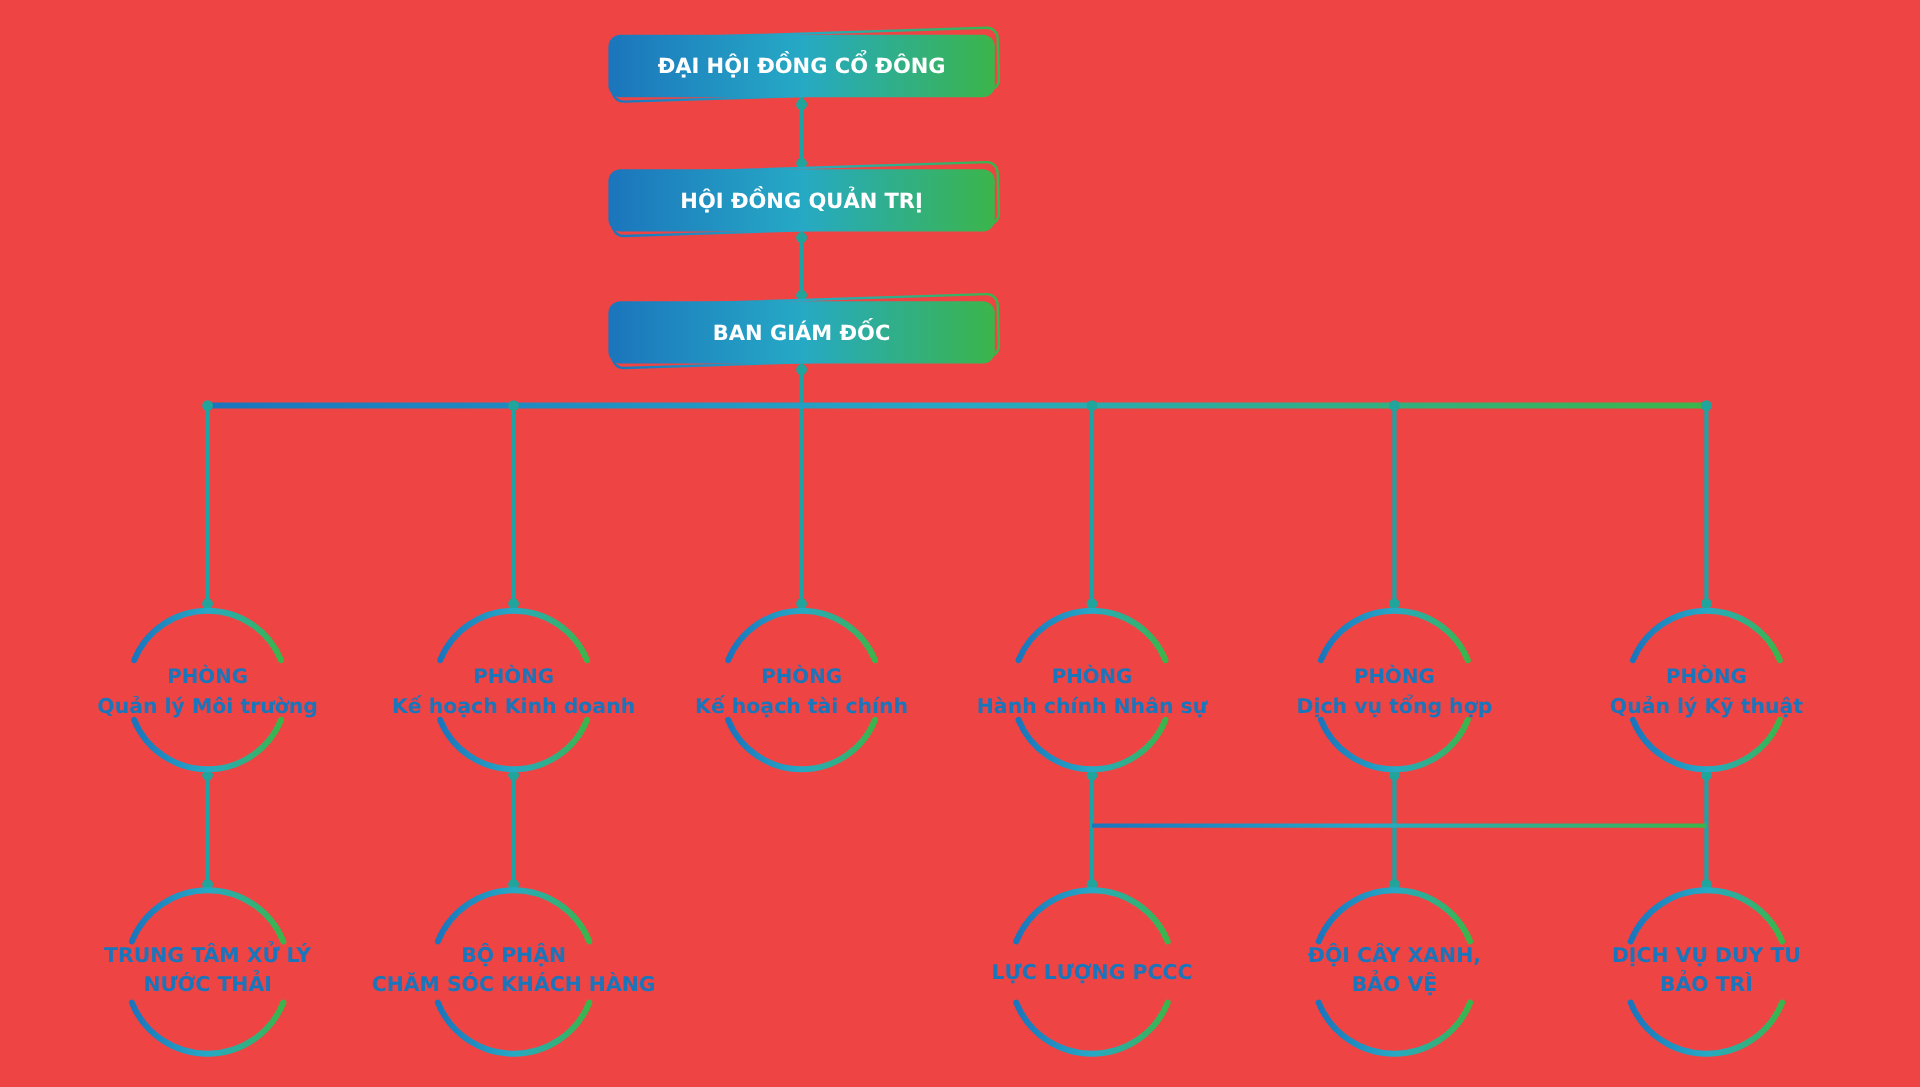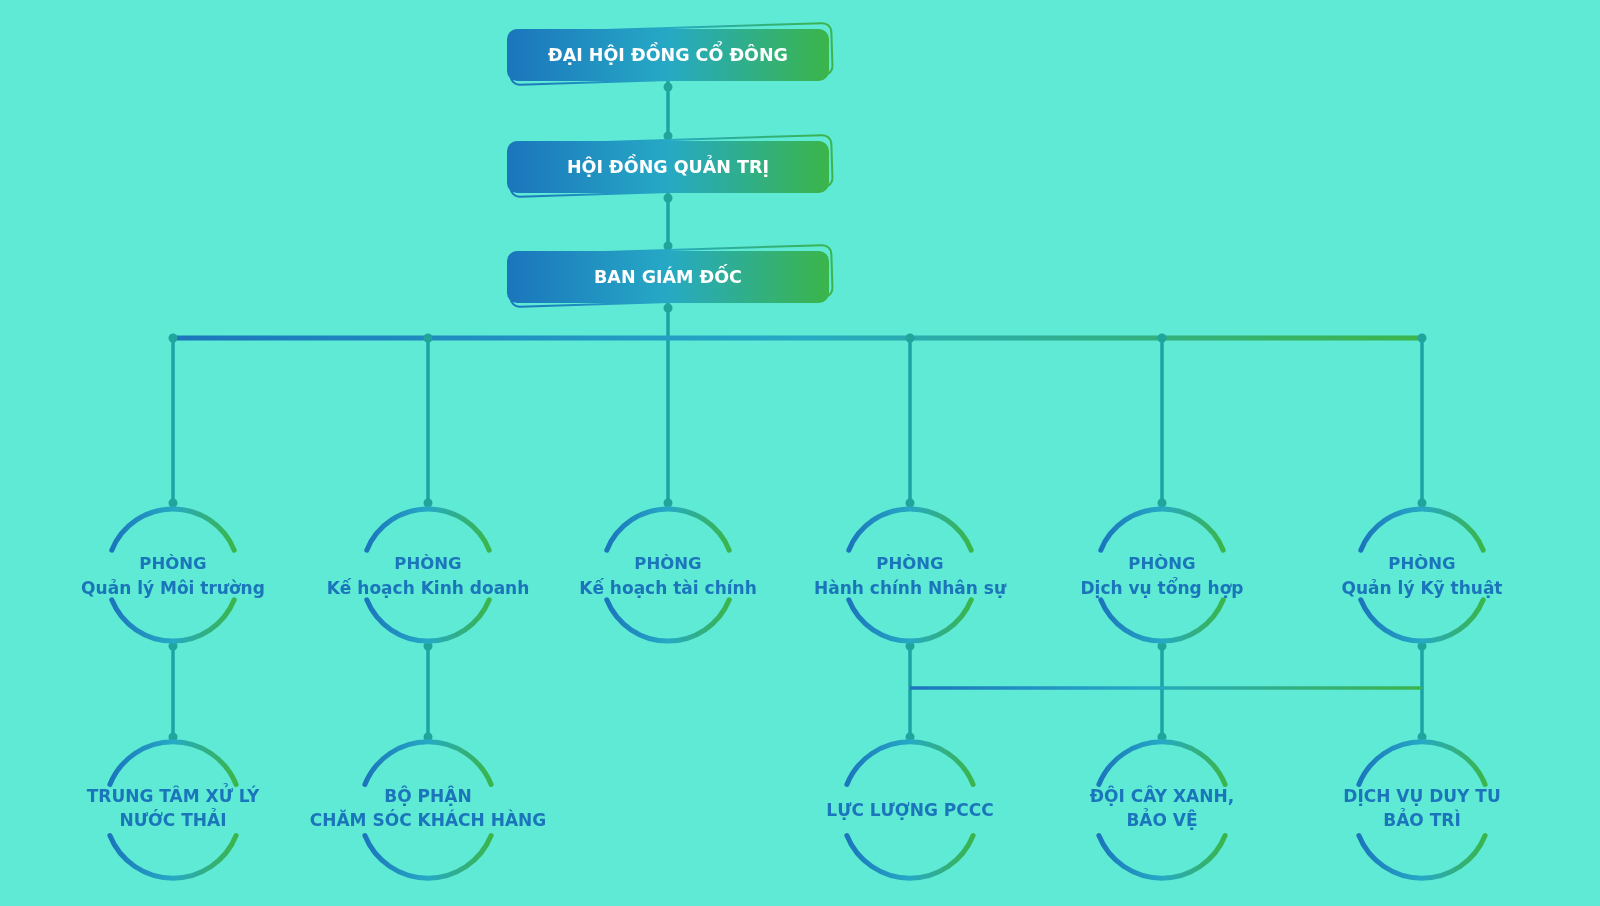--- a/index.html
+++ b/index.html
@@ -1,16 +1,16 @@
 <!DOCTYPE html>
 <html><head>
 <meta charset="utf-8">
 <style>
   html,body{margin:0;padding:0;background:#ffffff;width:1600px;height:906px;overflow:hidden;}
-  .stage{position:relative;width:1600px;height:906px;background:#5eead4;}
+  .stage{position:relative;width:1600px;height:906px;background:#ef4444;}
   svg text{font-family:"DejaVu Sans","Liberation Sans",sans-serif;font-weight:bold;}
   .box-label{fill:#ffffff;font-size:17.5px;text-anchor:middle;}
   .circ-l1{fill:#1B75BB;font-size:16.5px;text-anchor:middle;}
   .circ-l2{fill:#1B75BB;font-size:17px;text-anchor:middle;}
   .sub-l{fill:#1B75BB;font-size:17px;text-anchor:middle;}
   .vline{stroke:#1CA3A6;stroke-width:3.5;fill:none;}
   .dot{fill:#21A49B;stroke:none;}
   .hline-main{stroke:url(#gradMain);stroke-width:5;fill:none;}
   .hline-sub{stroke:url(#gradH2);stroke-width:3.5;fill:none;}
   .ring{stroke:url(#gradBox);stroke-width:5;fill:none;stroke-linecap:round;}

